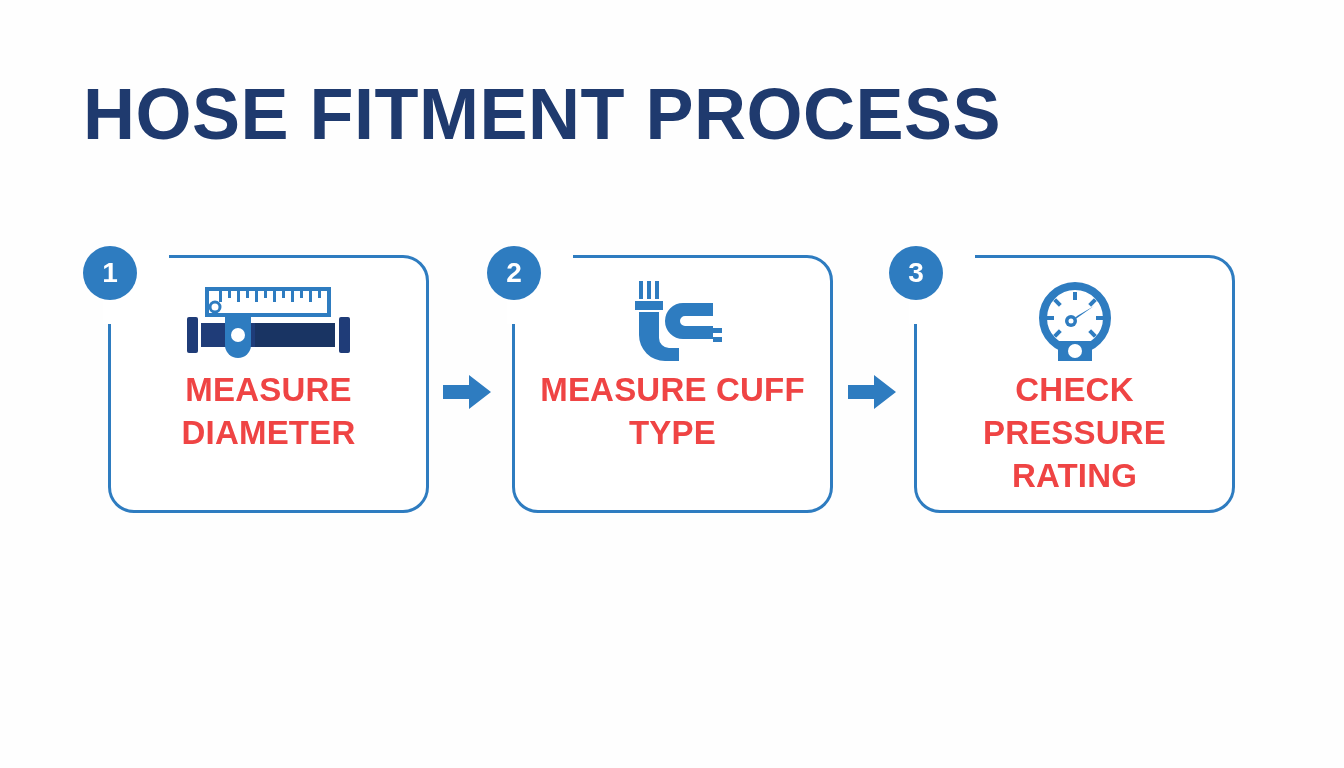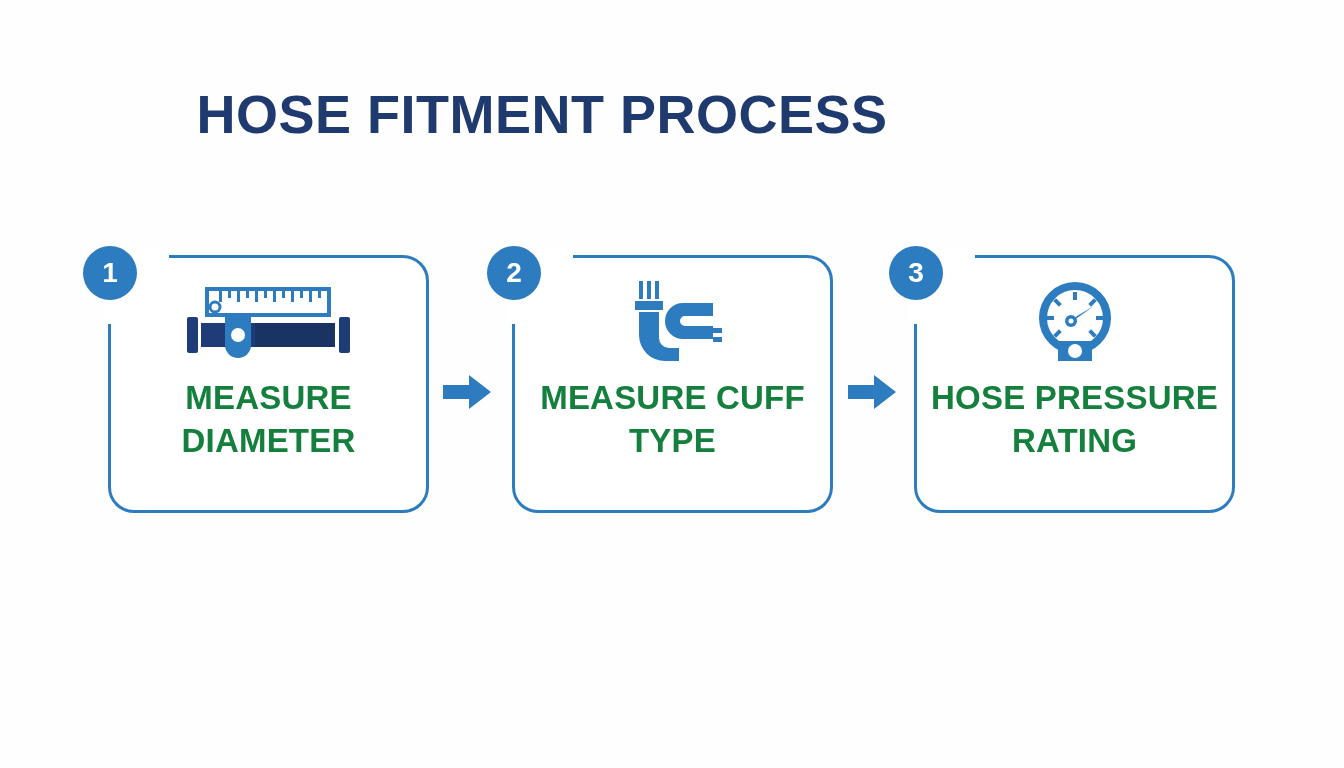--- a/index.html
+++ b/index.html
@@ -21,21 +21,21 @@
     background: #fefefe;
   }
 
   
   #page-title {
     position: absolute;
     left: 0;
     top: 82px;
     width: 1084px;
     text-align: center;
-    font-size: 54px;
+    font-size: 72px;
     line-height: 64px;
     font-weight: bold;
     letter-spacing: 0.5px;
     color: #1F3A6E;
     white-space: nowrap;
   }
 
   
   #flow-row {
     position: absolute;
@@ -109,27 +109,27 @@
 
   .card-icon {
     margin-top: 24px;
     height: 82px;
     display: flex;
     align-items: center;
     justify-content: center;
   }
 
   .card-label {
-    margin-top: 12px;
+    margin-top: 4px;
     width: 290px;
     text-align: center;
     font-size: 33px;
     line-height: 43px;
     font-weight: bold;
-    color: #15803d;
+    color: #ef4444;
     letter-spacing: 0.2px;
   }
 
   
   .flow-arrow {
     position: absolute;
     top: 120px;
     width: 48px;
     height: 34px;
   }
@@ -252,18 +252,18 @@
             </g>
 
             <path d="M38 41 L62 24 L45 34 Z" fill="#2E7CC0"></path>
             <circle cx="39" cy="39" r="6" fill="#2E7CC0"></circle>
             <circle cx="39" cy="39" r="2.5" fill="#ffffff"></circle>
 
             <rect x="26" y="59" width="34" height="20" fill="#2E7CC0"></rect>
             <circle cx="43" cy="69" r="7" fill="#ffffff"></circle>
           </svg>
         </div>
-        <div class="card-label">HOSE PRESSURE RATING</div>
+        <div class="card-label">CHECK PRESSURE RATING</div>
       </div>
     </div>
 
   </div>
 </div>
 
 </body></html>

